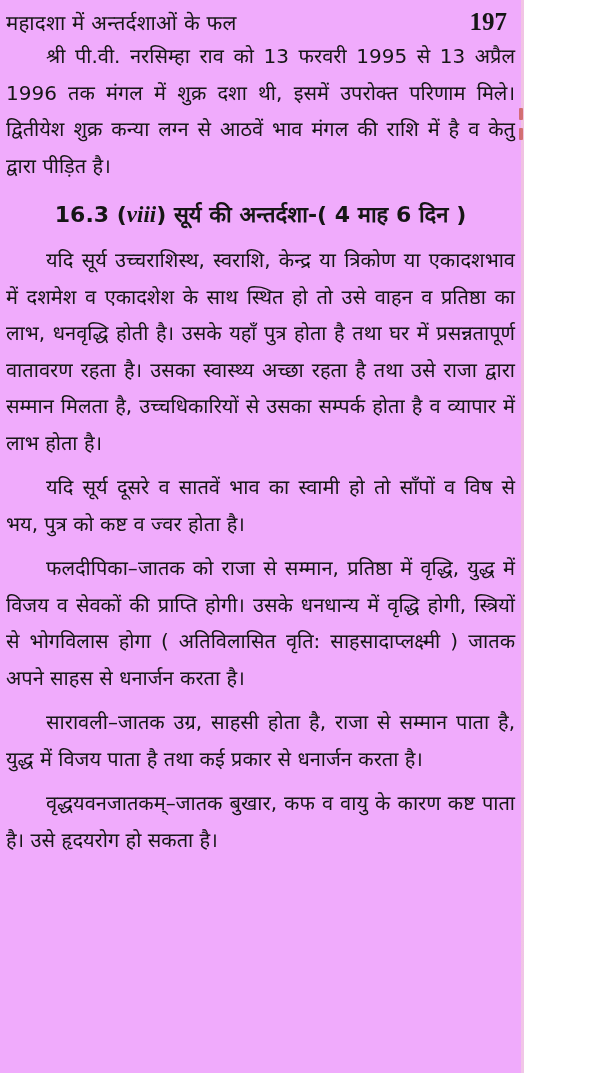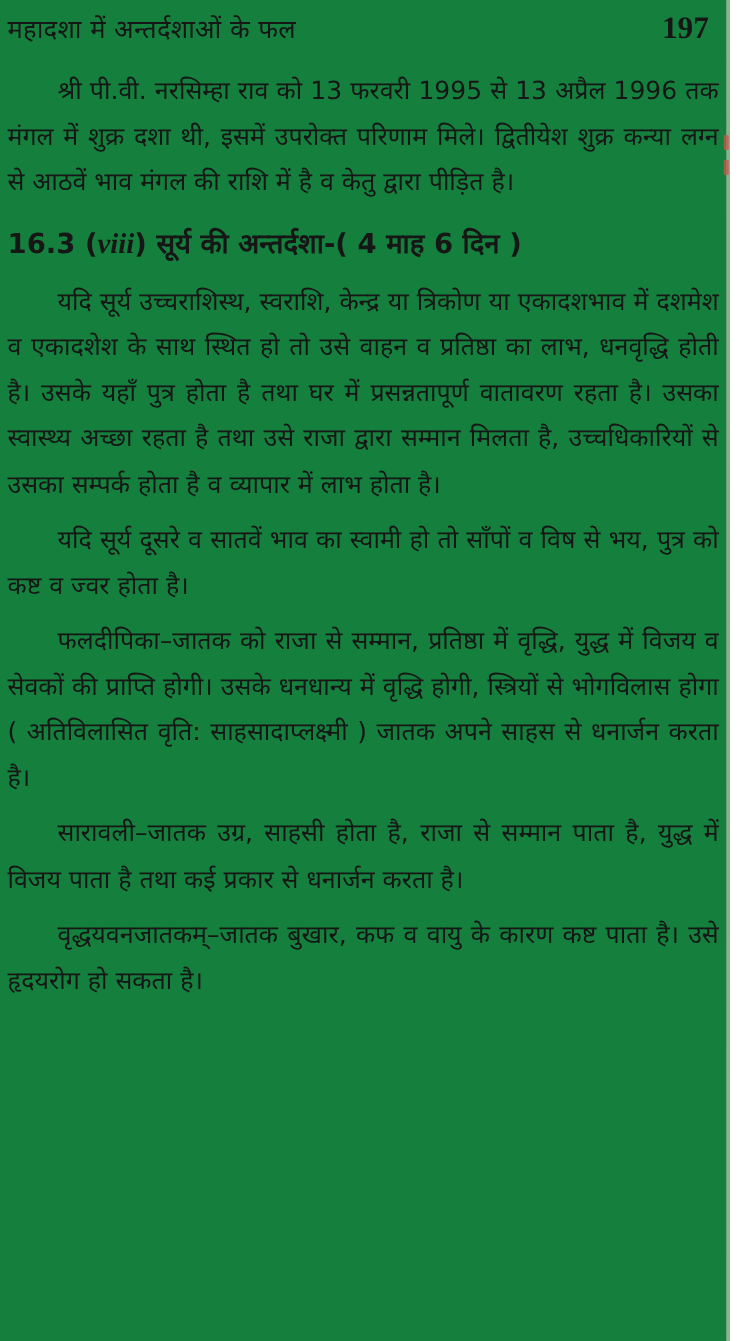--- a/index.html
+++ b/index.html
@@ -2,23 +2,23 @@
 <html lang="hi"><head>
 <meta charset="utf-8">
 <style>
   html, body {
     margin: 0;
     padding: 0;
     background: #ffffff;
   }
   .page {
     position: relative;
-    width: 584px;
+    width: 524px;
     height: 1073px;
-    background: #15803d;
+    background: #f0abfc;
     overflow: hidden;
     color: #161616;
     font-family: "DejaVu Sans", sans-serif;
     box-sizing: border-box;
     padding: 6px 9px 0 6px;
   }
   
   .scan-edge {
     position: absolute;
     top: 0;
@@ -55,36 +55,36 @@
   }
   .page-number {
     font-family: "Liberation Serif", "DejaVu Serif", serif;
     font-weight: 700;
     font-size: 25px;
     line-height: 28px;
     padding-right: 8px;
   }
 
   .content {
-    margin-top: 16px;
+    margin-top: 0;
     text-align: justify;
     font-size: 20px;
     line-height: 36.5px;
   }
   .content p {
     margin: 0 0 8px 0;
     text-indent: 40px;
   }
   .section-heading {
     font-weight: 700;
     font-size: 22px;
     line-height: 34px;
     margin: 14px 0 10px 0;
     text-indent: 0;
-    text-align: left;
+    text-align: center;
   }
   .section-heading .roman {
     font-style: italic;
     font-family: "Liberation Serif", "DejaVu Serif", serif;
     font-size: 23px;
   }
   .lead-bold, .inline-bold {
     font-weight: 400;
   }
 </style>

